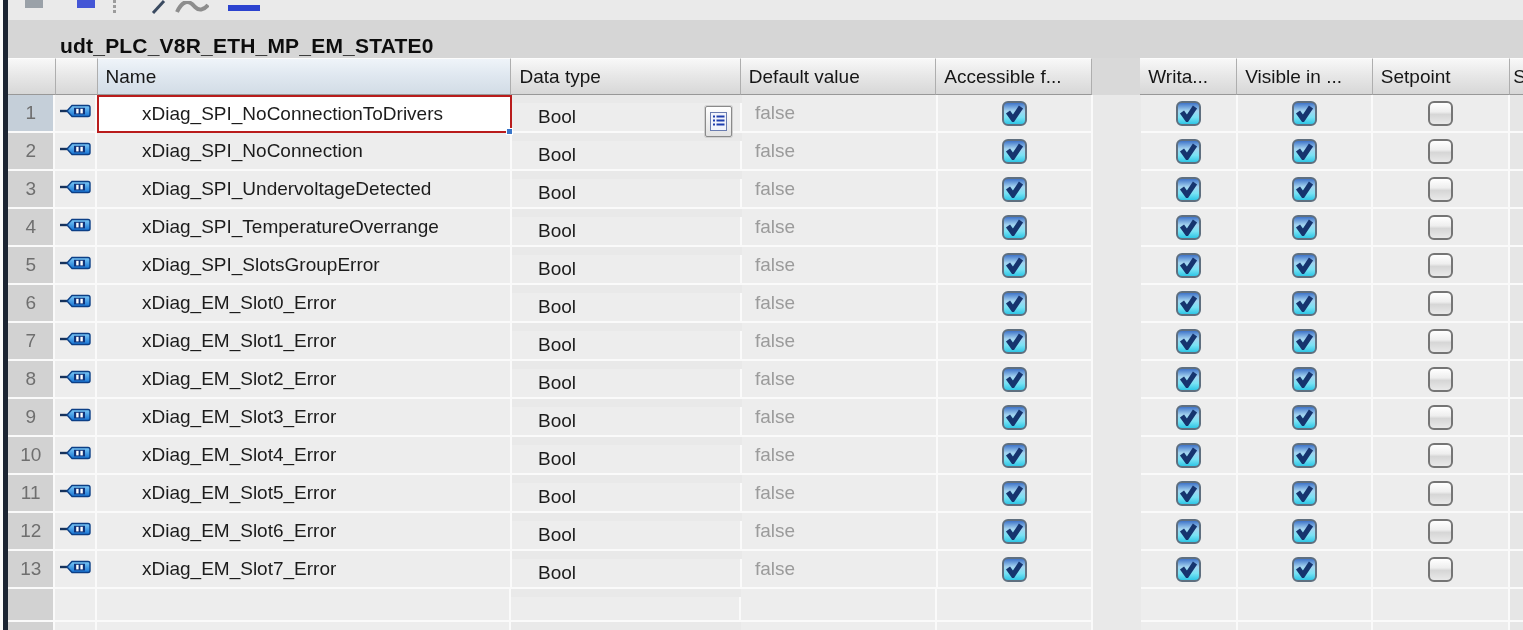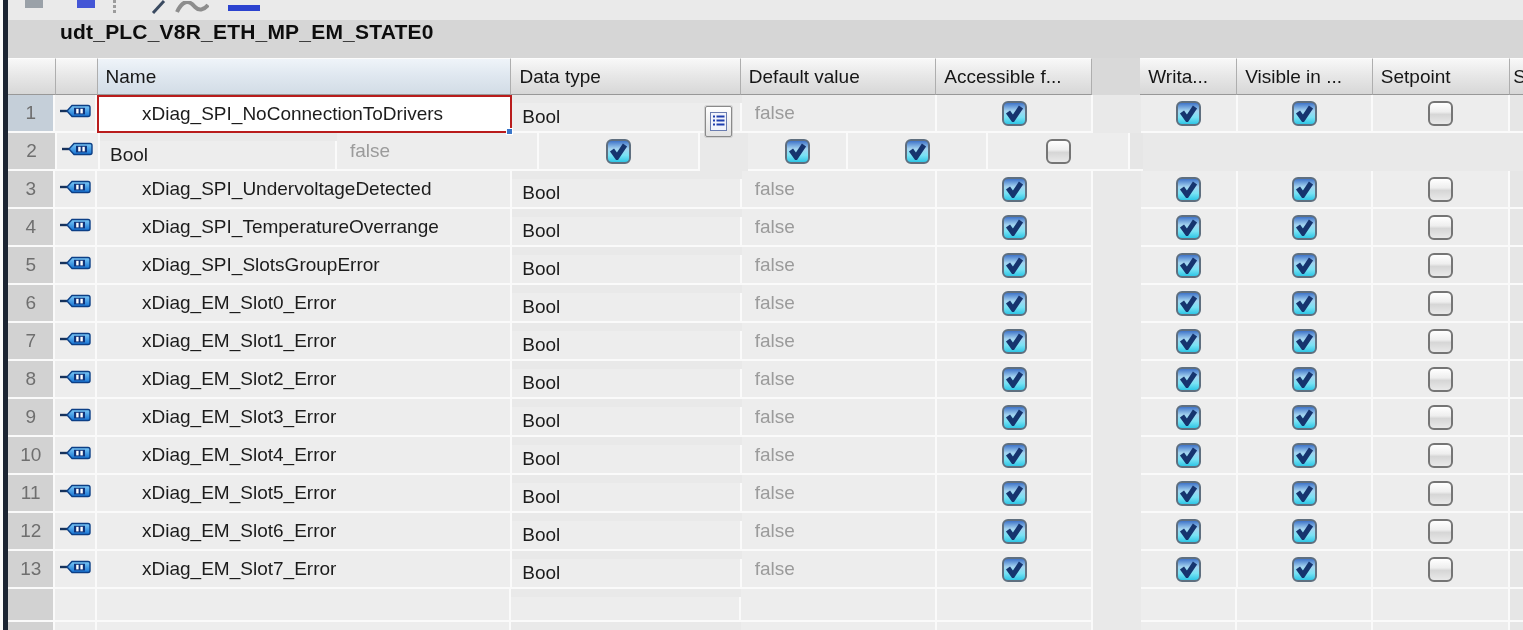--- a/index.html
+++ b/index.html
@@ -17,21 +17,21 @@
   .tico { position:absolute; }
   .tico.gray-block { left:17px; top:0; width:18px; height:8px; background:#9aa1a8; }
   .tico.blue-block { left:69px; top:0; width:18px; height:8px; background:#4456d6; }
   .tico.grip { left:105px; top:0; display:flex; flex-direction:column; gap:2px; }
   .tico.grip i { width:3px; height:3px; background:#9c9c9c; display:block; }
   .tico.pen { left:142px; top:0; }
   .tico.swoosh { left:167px; top:0; }
   .tico.blue-bar { left:220px; top:5px; width:32px; height:6px; background:#2b42cf; }
 
   
-  .titlebar { height:38px; background:#d6d6d6; display:flex; align-items:flex-start; padding-left:52px; }
+  .titlebar { height:38px; background:#d6d6d6; display:flex; align-items:flex-end; padding-left:52px; }
   .title-text { font-size:21px; font-weight:bold; color:#0d0d0d; letter-spacing:0.2px; }
 
   
   .header-row { display:flex; height:37px; background:#d9d9d9; }
   .hcell { background:linear-gradient(180deg,#f8f8f8 0%,#e8e8e8 45%,#d7d7d7 100%);
            border-right:1px solid #aeaeae; border-top:1px solid #fcfcfc; border-bottom:1px solid #989898;
            display:flex; align-items:center; padding-left:8px; font-size:19px; color:#161616;
            white-space:nowrap; overflow:hidden; }
   .hcell.h-name { background:linear-gradient(180deg,#eff4f9 0%,#e0e8f0 45%,#d2dce6 100%); }
 
@@ -47,21 +47,21 @@
   .w-s    { width:13px; border-right:none; padding-left:3px; }
 
   
   .row { display:flex; height:38px; }
   .cell { border-right:2px solid #fafafa; border-bottom:2px solid #fafafa; background:#ededed;
           display:flex; align-items:center; font-size:19px; color:#1c1c1c; position:relative;
           white-space:nowrap; overflow:visible; }
   .cell.num { background:#d2d2d2; color:#6f6f6f; justify-content:center; }
   .cell.icon { justify-content:center; }
   .cell.name { padding-left:45px; }
-  .cell.dtype { padding-left:10px;margin-top:8px; }
+  .cell.dtype { padding-left:26px;margin-top:8px; }
   .cell.dval { padding-left:13px; color:#9b9b9b;text-align:center; }
   .cell.cb { justify-content:center; }
   .cell.s-col { border-right:none; background:#e6e6e6; }
 
   .row.selected .cell.num { background:#c5cfd9; }
   .row.selected .cell.name { background:#ffffff; border:2px solid #b91c1c; padding-left:43px; z-index:2; }
   .handle { display:none; }
   .row.selected .handle { display:block; position:absolute; right:-3px; bottom:-4px;
                           width:7px; height:7px; background:#3a76c9; border:1px solid #fff; z-index:3; }
   .browse-btn { display:none; }
@@ -215,20 +215,24 @@
                     <stop offset="1" stop-color="#1573d4"></stop>
                   </linearGradient>
                 </defs>
                 <path d="M1 10 H8" stroke="#16325c" stroke-width="2.4"></path>
                 <path d="M8 10 L13 4.5 H29 a2 2 0 0 1 2 2 V13.5 a2 2 0 0 1 -2 2 H13 Z" fill="url(#tg)" stroke="#0c3f86" stroke-width="1.4"></path>
                 <rect x="15" y="6.8" width="11" height="6.6" fill="#10337a"></rect>
                 <rect x="17.2" y="7.8" width="2.4" height="4.6" fill="#ffffff"></rect>
                 <rect x="21.4" y="7.8" width="2.4" height="4.6" fill="#ffffff"></rect>
               </svg>
             </span>
+          </div>
+          <div class="cell name w-name">
+            <span>xDiag_SPI_NoConnection</span>
+
           </div>
           <div class="cell dtype w-dtype">
             <span>Bool</span>
 
           </div>
           <div class="cell dval w-dval">
             <span>false</span>
           </div>
           <div class="cell cb w-acc">
             <span class="cbx checked">

